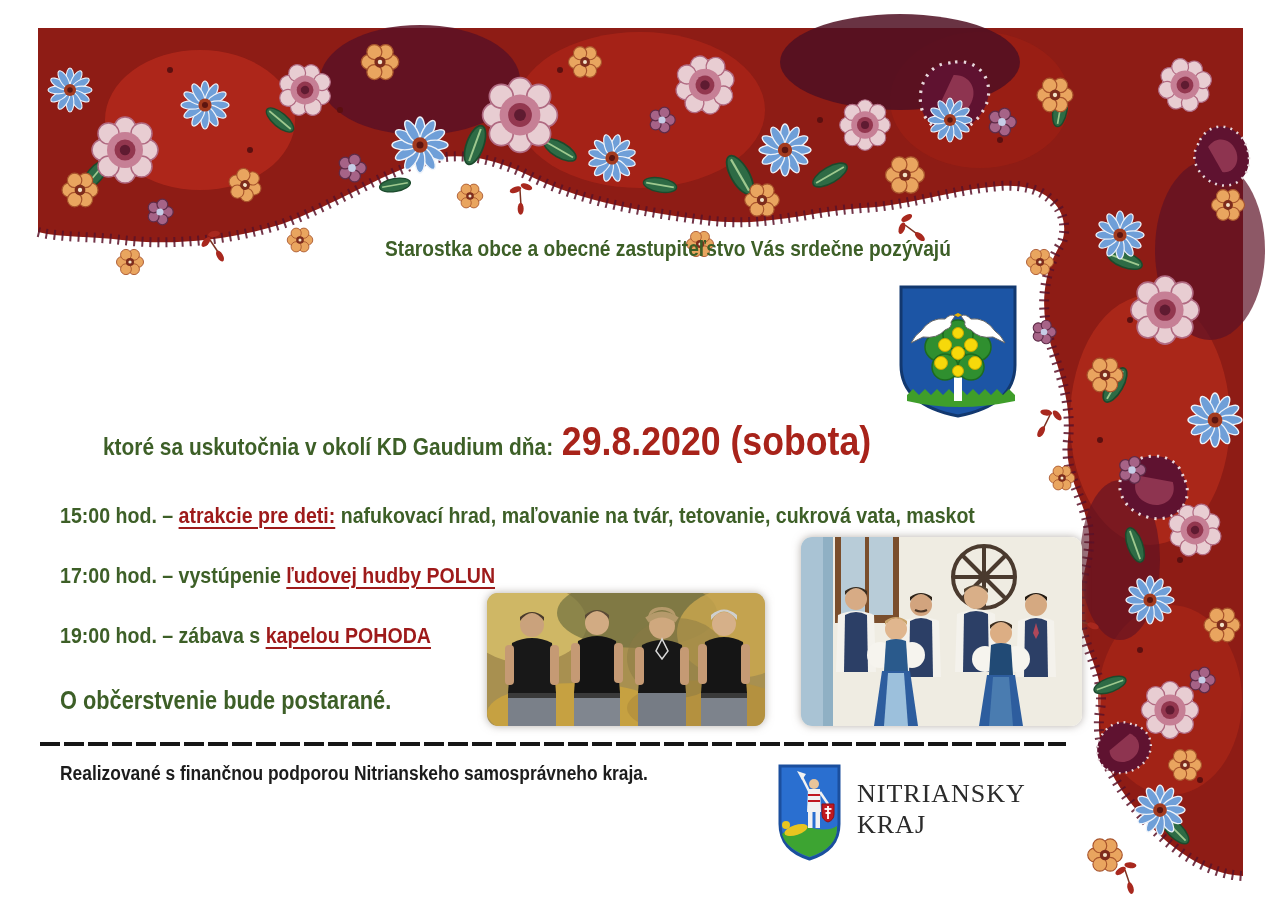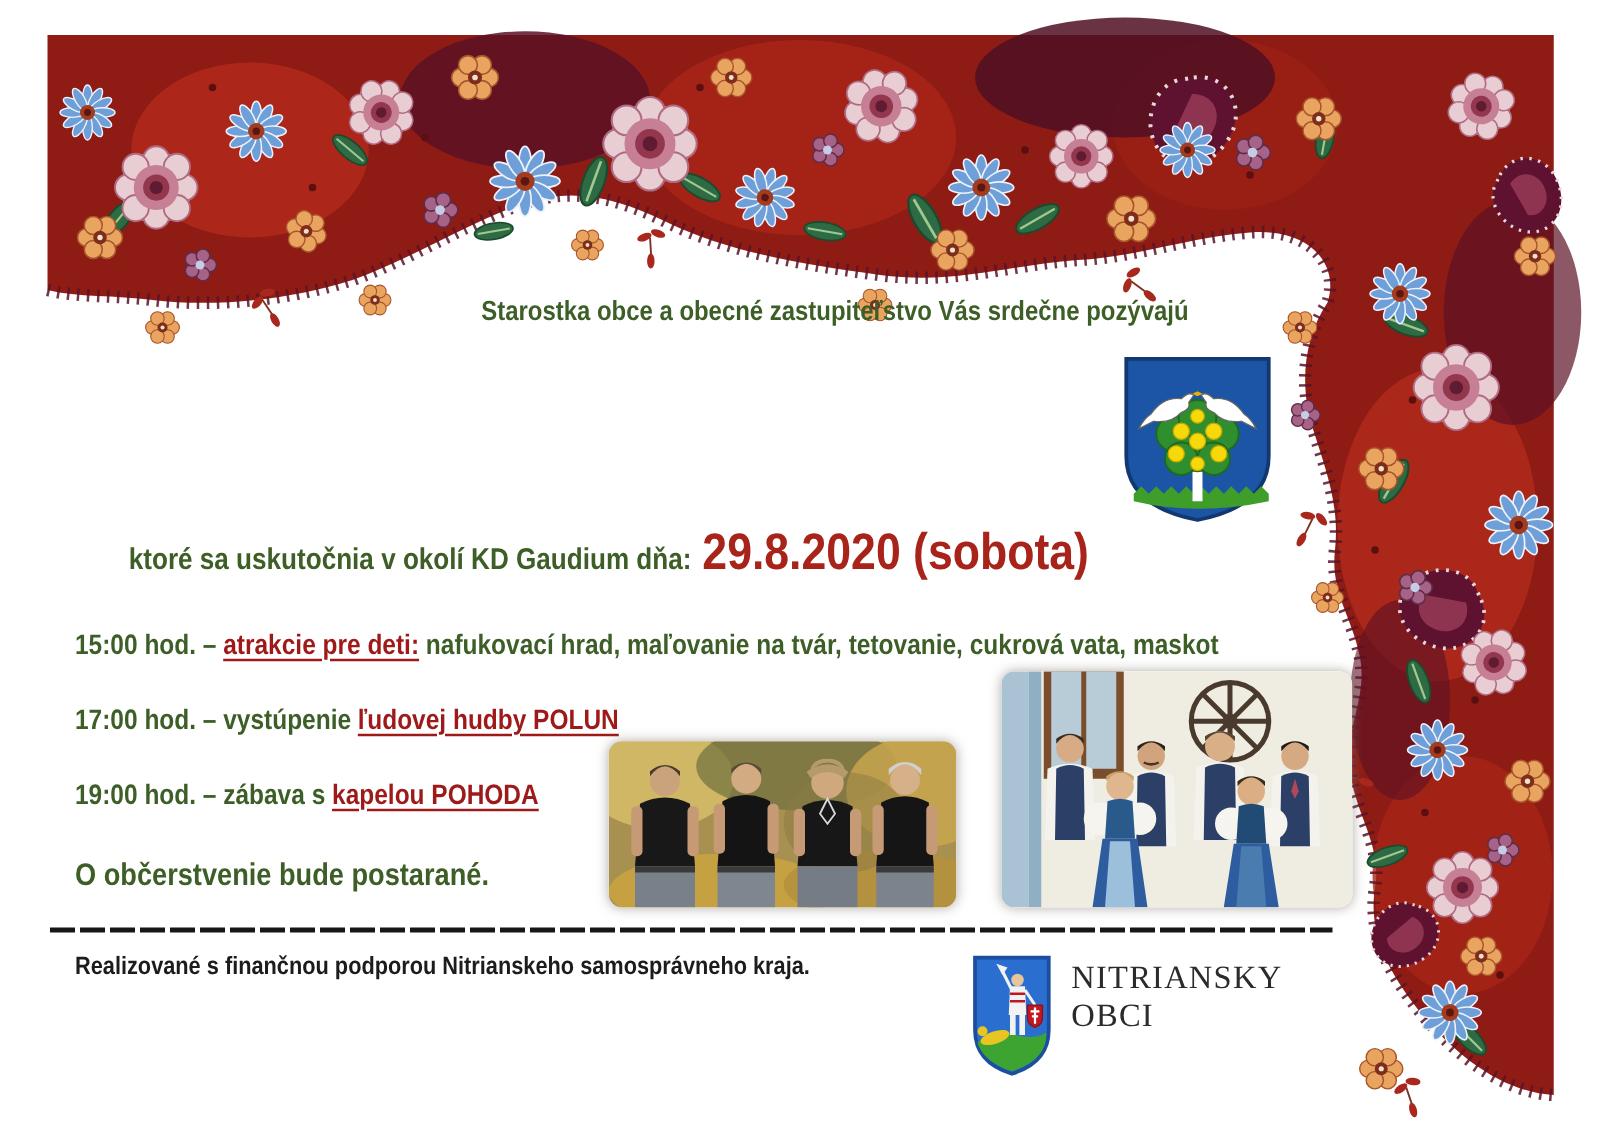--- a/index.html
+++ b/index.html
@@ -30,21 +30,21 @@
   .hl{color:#9e1a1a;text-decoration:underline;text-decoration-thickness:2px;text-underline-offset:4px;}
   .refresh{left:60px;top:686px;font-size:25px;}
   .divider{
     left:40px;top:742px;width:1026px;height:3.5px;
     background:repeating-linear-gradient(90deg,#161616 0px,#161616 20px,rgba(0,0,0,0) 20px,rgba(0,0,0,0) 24px);
   }
   .funding{left:60px;top:762px;font-size:20px;color:#1c1c1c;font-weight:bold;}
   .nsk{left:778px;top:764px;display:flex;align-items:flex-start;}
   .nsk-text{
     margin-left:16px;font-family:"Liberation Serif",serif;font-size:26px;
-    line-height:31px;color:#2b2b2b;letter-spacing:1px;margin-top:2px;
+    line-height:31px;color:#2b2b2b;letter-spacing:1px;margin-top:14px;
   }
   .photo{position:absolute;border-radius:11px;overflow:hidden;box-shadow:0 0 9px rgba(120,110,100,.55);}
   .band-photo{left:487px;top:593px;width:278px;height:133px;}
   .folk-photo{left:801px;top:537px;width:281px;height:189px;}
   .arms{position:absolute;left:897px;top:283px;width:122px;height:137px;}
 </style>
 </head>
 <body>
 
 <svg class="border-svg" width="1280" height="905" viewBox="0 0 1280 905">
@@ -437,17 +437,17 @@
       <path d="M19 7 L28 10 L24 16 Z" fill="#f2f2f2"></path>
       <line x1="42" y1="28" x2="50" y2="40" stroke="#f2f2f2" stroke-width="2.5"></line>
 
       <path d="M44 40 H56 V50 Q56 56 50 58 Q44 56 44 50 Z" fill="#c01820" stroke="#8e0f14" stroke-width="1"></path>
       <line x1="50" y1="42" x2="50" y2="55" stroke="#ffffff" stroke-width="1.8"></line>
       <line x1="46.5" y1="45" x2="53.5" y2="45" stroke="#ffffff" stroke-width="1.8"></line>
       <line x1="47.5" y1="49" x2="52.5" y2="49" stroke="#ffffff" stroke-width="1.8"></line>
     </svg>
     <div class="nsk-text">
       <div>NITRIANSKY</div>
-      <div>OBCI</div>
+      <div>KRAJ</div>
     </div>
   </div>
 
 </div>
 
 </body></html>

